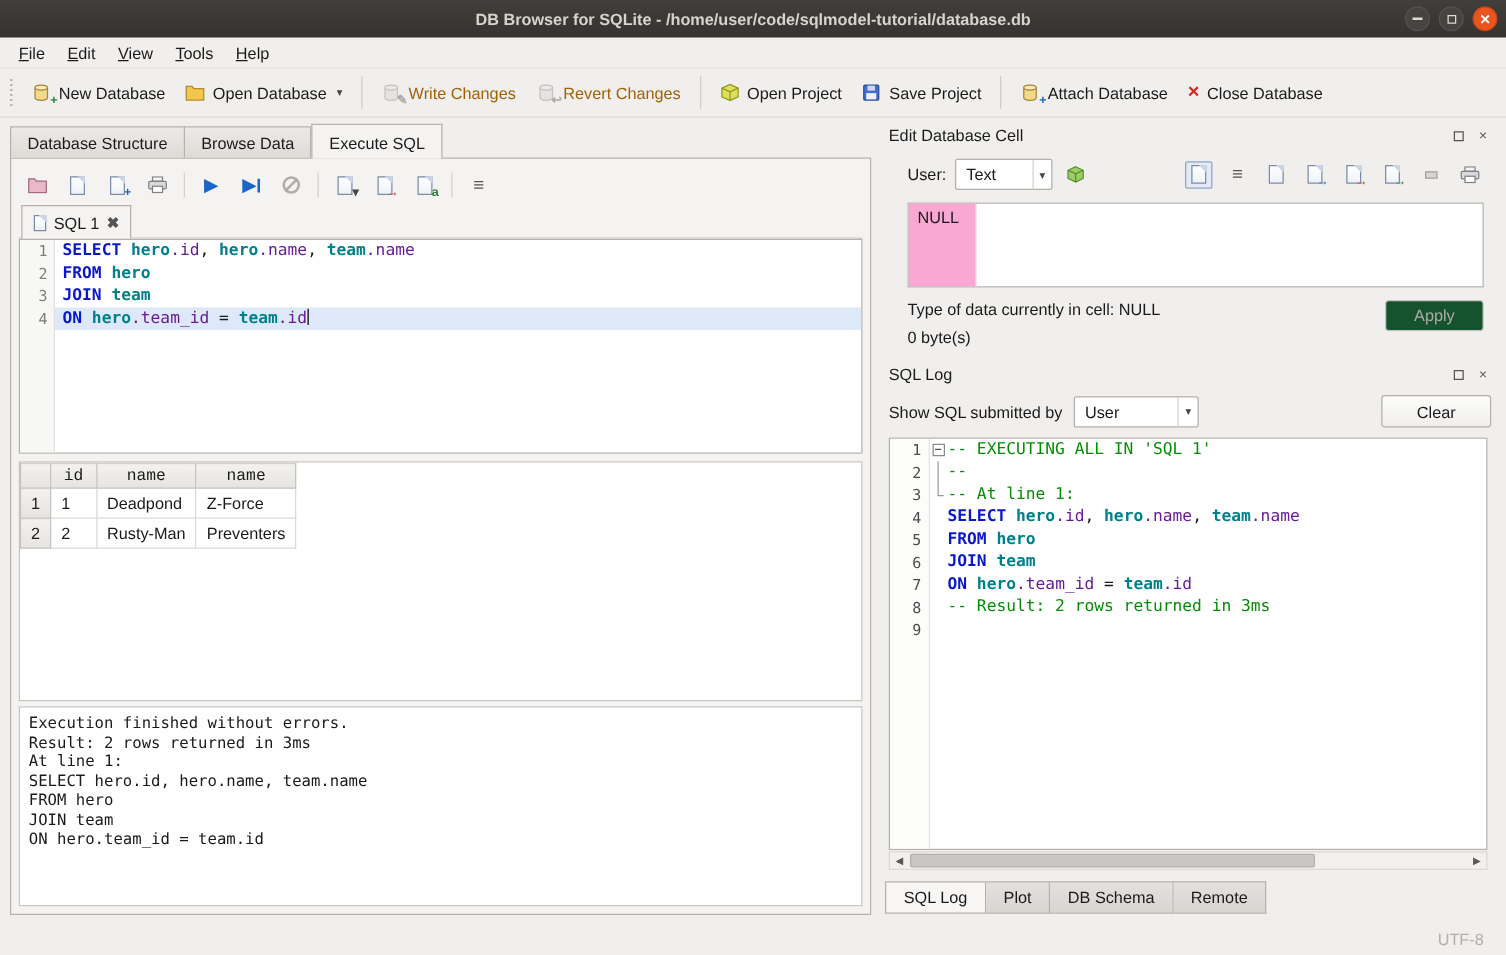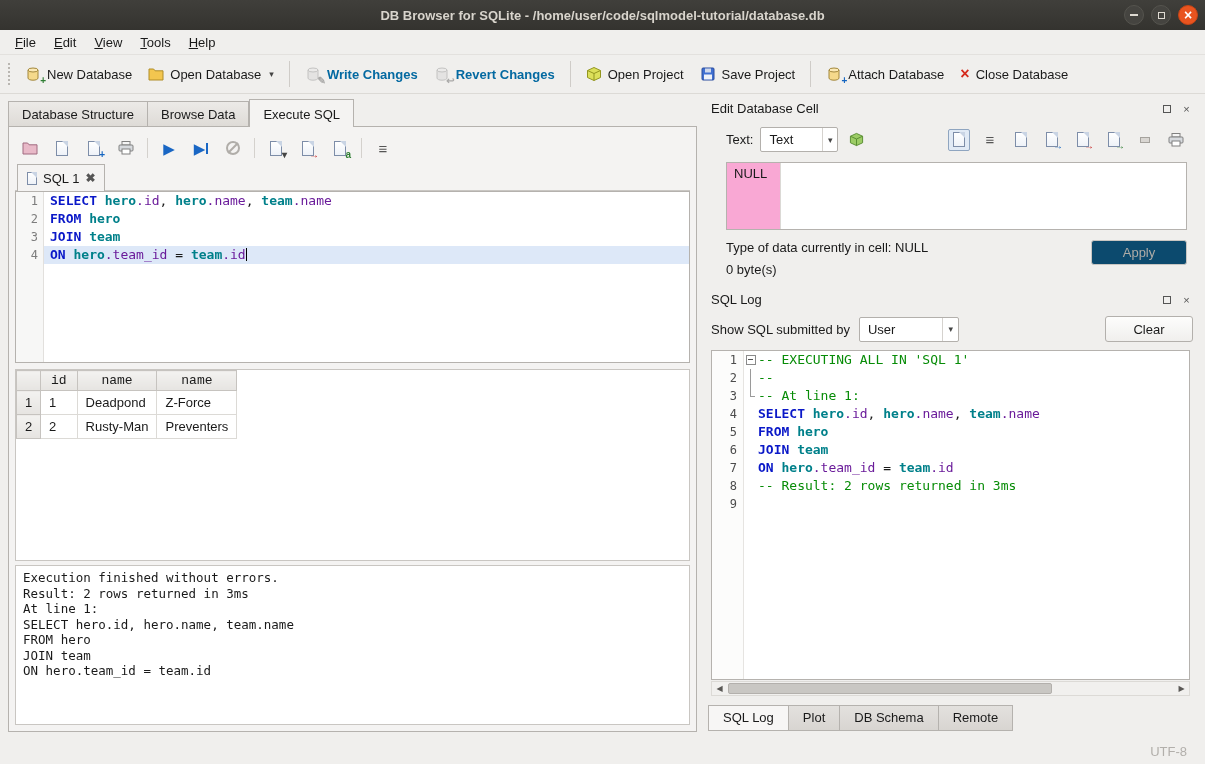--- a/index.html
+++ b/index.html
@@ -37,21 +37,21 @@
   .toolbar {
     height:40px; flex:0 0 40px; display:flex; align-items:center; gap:2px;
     padding:0 6px; background:#f0efed; border-top:1px solid #e3e1de; border-bottom:1px solid #dcdad6;
   }
   .grip { width:7px; height:22px; margin-right:3px;
     background:repeating-linear-gradient(#b9b6b1 0 2px, transparent 2px 4px);
     background-size:2px 100%; background-repeat:no-repeat; background-position:2px 0; }
   .tsep { width:1px; height:26px; background:#cfccc8; margin:0 6px; }
   .tbtn { display:flex; align-items:center; gap:6px; padding:4px 7px; border-radius:3px; }
   .tbtn .lbl { white-space:nowrap; }
-  .tbtn.disabled .lbl { color:#0369a1;font-weight:bold; }
+  .tbtn.disabled .lbl { color:#a16207; }
   .tbtn.disabled svg, .tbtn.disabled .badge { opacity:.45; filter:grayscale(1); }
   .icon-wrap { position:relative; display:inline-flex; }
   .badge { position:absolute; right:-5px; bottom:-4px; font-size:10px; font-weight:bold; line-height:1; }
   .drop-arrow { font-size:9px; color:#444; margin-left:2px; }
   .close-x { color:#d52b1e; font-weight:bold; font-size:16px; line-height:12px; }
 
   
   .main { flex:1; display:flex; padding:4px 8px 6px 8px; gap:9px; min-height:0; }
 
   
@@ -140,22 +140,22 @@
   .mini { display:inline-flex; align-items:center; justify-content:center; width:22px; height:22px; }
 
   .cell-editor {
     height:68px; flex:0 0 68px; margin:0 10px 0 20px; background:#fff; border:1px solid #b5b2ae;
     display:flex;
   }
   .cell-null-col { width:54px; flex:0 0 54px; background:#f9a8d4; border-right:1px solid #dbd9d5; padding:3px 0 0 7px; }
   .cell-info { display:flex; margin:10px 10px 0 20px; }
   .cell-info-text { display:flex; flex-direction:column; gap:7px; }
   .apply-btn {
-    margin-left:auto; align-self:flex-start; width:96px; height:25px;
-    background:#0c4a6e; border:1px solid #c9c6c2; border-radius:3px;
+    margin-left:auto; align-self:flex-start; width:79px; height:25px;
+    background:#14532d; border:1px solid #c9c6c2; border-radius:3px;
     color:#aeaba6; display:flex; align-items:center; justify-content:center;
   }
 
   .log-dock { flex:1; display:flex; flex-direction:column; margin-top:12px; min-height:0; }
   .log-controls { display:flex; align-items:center; gap:9px; margin:6px 4px 8px 5px; }
   .clear-btn {
     margin-left:auto; width:88px; height:26px; background:linear-gradient(#fdfdfc,#f0efed);
     border:1px solid #b3b0ac; border-radius:3px; display:flex; align-items:center; justify-content:center;
   }
   .log-box {
@@ -447,21 +447,21 @@
           <span class="dock-btn">
               <span class="float-box"></span>
             </span>
           <span class="dock-btn">
               <span>×</span>
             </span>
         </span>
       </div>
 
       <div class="mode-row">
-        <span>Text:</span>
+        <span>User:</span>
         <span class="combo combo-text">
           <span>Text</span>
           <span class="arrow">▾</span>
         </span>
         <span class="mini">
           <span class="cube-ic-sm">
             <svg width="15" height="15" viewBox="0 0 16 16">
                 <path d="M8 1.5 14.5 4.5v7L8 14.5 1.5 11.5v-7Z" fill="#9ccc65" stroke="#558b2f"></path>
                 <path d="M1.5 4.5 8 7.5l6.5-3M8 7.5v7" fill="none" stroke="#558b2f"></path>
               </svg>

